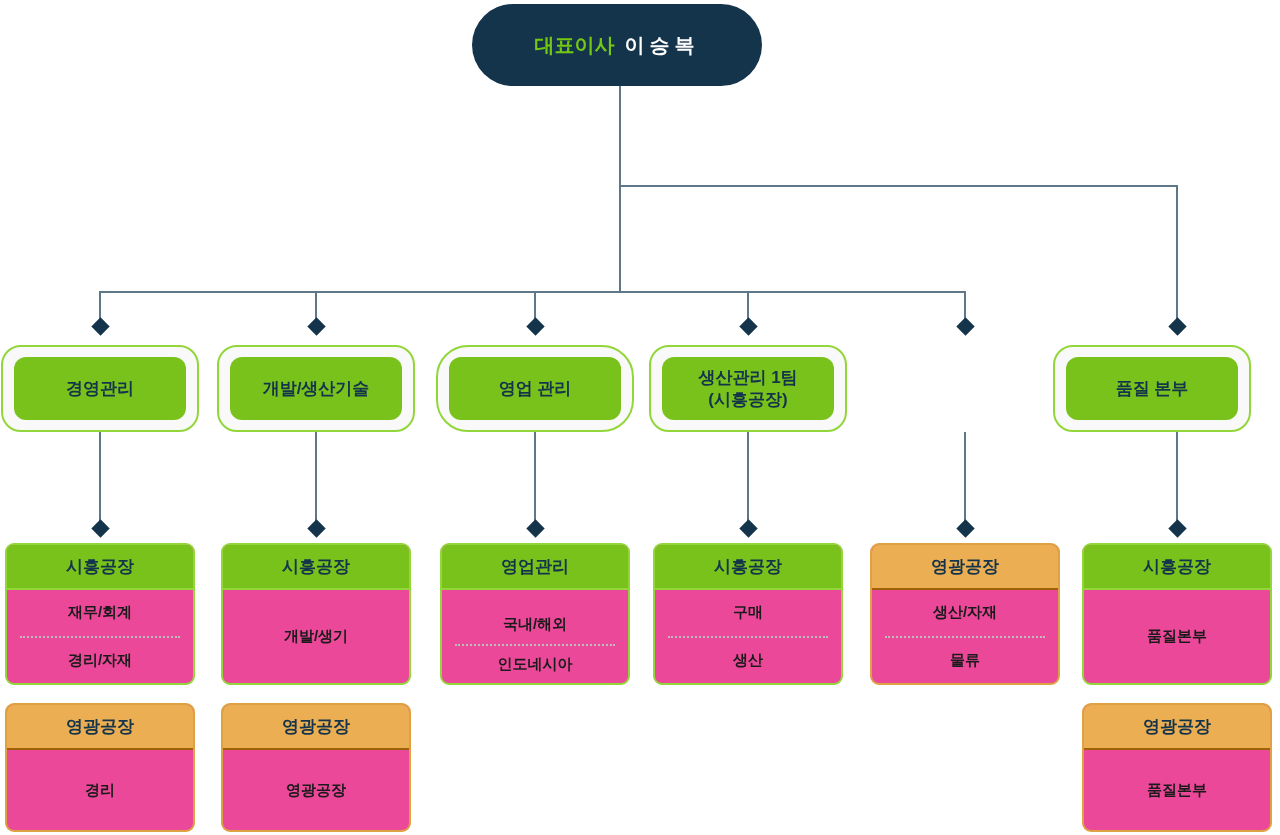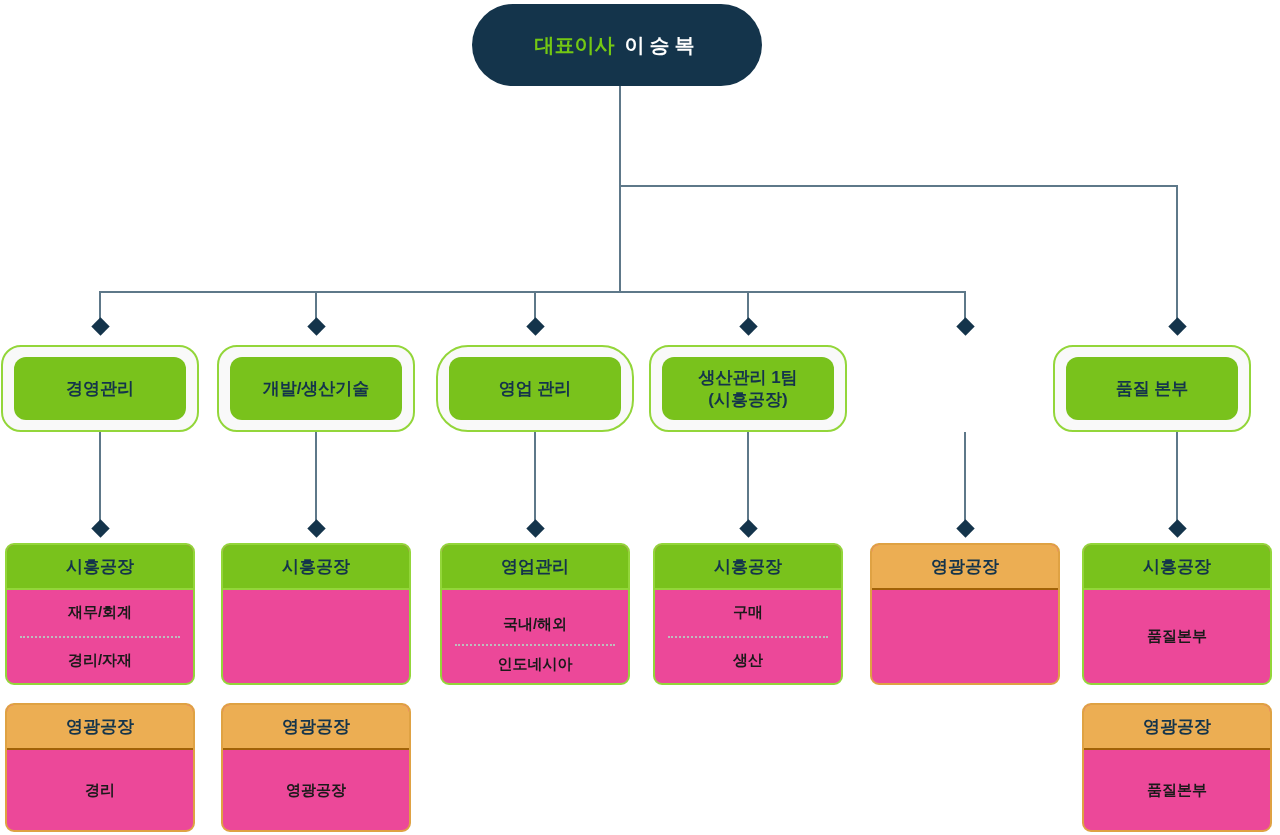--- a/index.html
+++ b/index.html
@@ -108,20 +108,23 @@
   </div>
   <div class="card orange" style="left:5px; top:703px; height:129px;">
     <div class="card-header">영광공장</div>
     <div class="card-body">
       <div class="item">경리</div>
     </div>
   </div>
 
   <div class="card green" style="left:221px; top:543px; height:142px;">
     <div class="card-header">시흥공장</div>
+    <div class="card-body">
+      <div class="item">개발/생기</div>
+    </div>
   </div>
   <div class="card orange" style="left:221px; top:703px; height:129px;">
     <div class="card-header">영광공장</div>
     <div class="card-body">
       <div class="item">영광공장</div>
     </div>
   </div>
 
   <div class="card green" style="left:440px; top:543px; height:142px;gap:16px;">
     <div class="card-header">영업관리</div>
@@ -136,20 +139,25 @@
     <div class="card-header">시흥공장</div>
     <div class="card-body">
       <div class="item">구매</div>
       <div class="divider"></div>
       <div class="item">생산</div>
     </div>
   </div>
 
   <div class="card orange" style="left:870px; top:543px; height:142px;">
     <div class="card-header">영광공장</div>
+    <div class="card-body">
+      <div class="item">생산/자재</div>
+      <div class="divider"></div>
+      <div class="item">물류</div>
+    </div>
   </div>
 
   <div class="card green" style="left:1082px; top:543px; height:142px;">
     <div class="card-header">시흥공장</div>
     <div class="card-body">
       <div class="item">품질본부</div>
     </div>
   </div>
   <div class="card orange" style="left:1082px; top:703px; height:129px;">
     <div class="card-header">영광공장</div>

